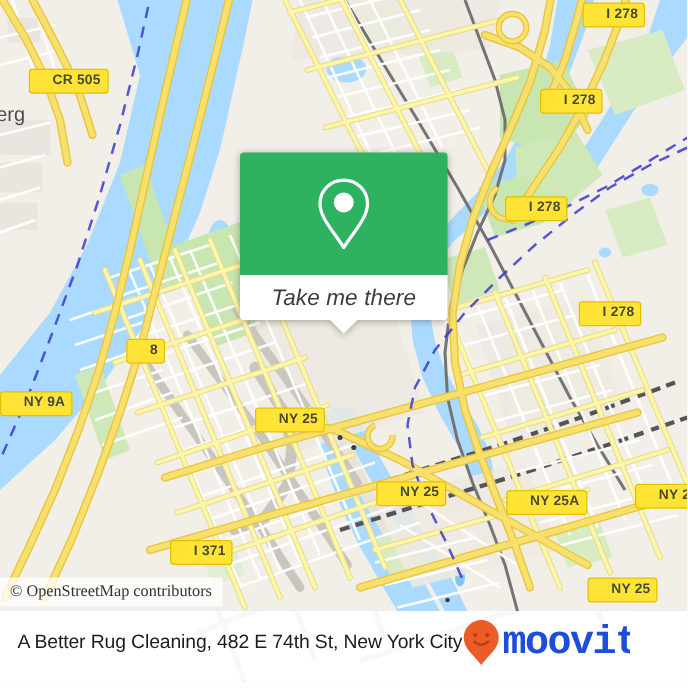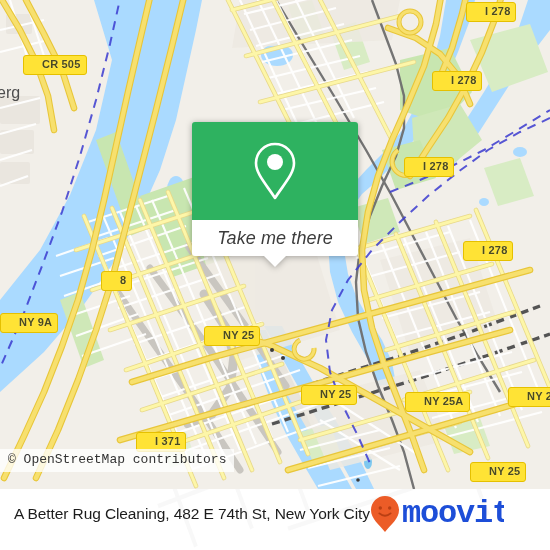--- a/index.html
+++ b/index.html
@@ -55,24 +55,24 @@
     padding: 2px 5px 3px 18px;
     white-space: nowrap;
     letter-spacing: 0.2px;
     text-shadow: 0 0 1px rgba(255,255,255,0.4);
   }
 
   
   #attribution {
     position: absolute;
     left: 0;
-    bottom: 17px;
+    bottom: 4px;
     background: rgba(255,255,255,0.78);
     color: #333333;
-    font-family: Liberation Mono, monospace;
+    font-family: Liberation Serif, serif;
     font-size: 13px;
     line-height: 16px;
     padding: 3px 8px 4px 8px;
     white-space: nowrap;
   }
 
   
   #popup {
     position: absolute;
     left: 192px;

